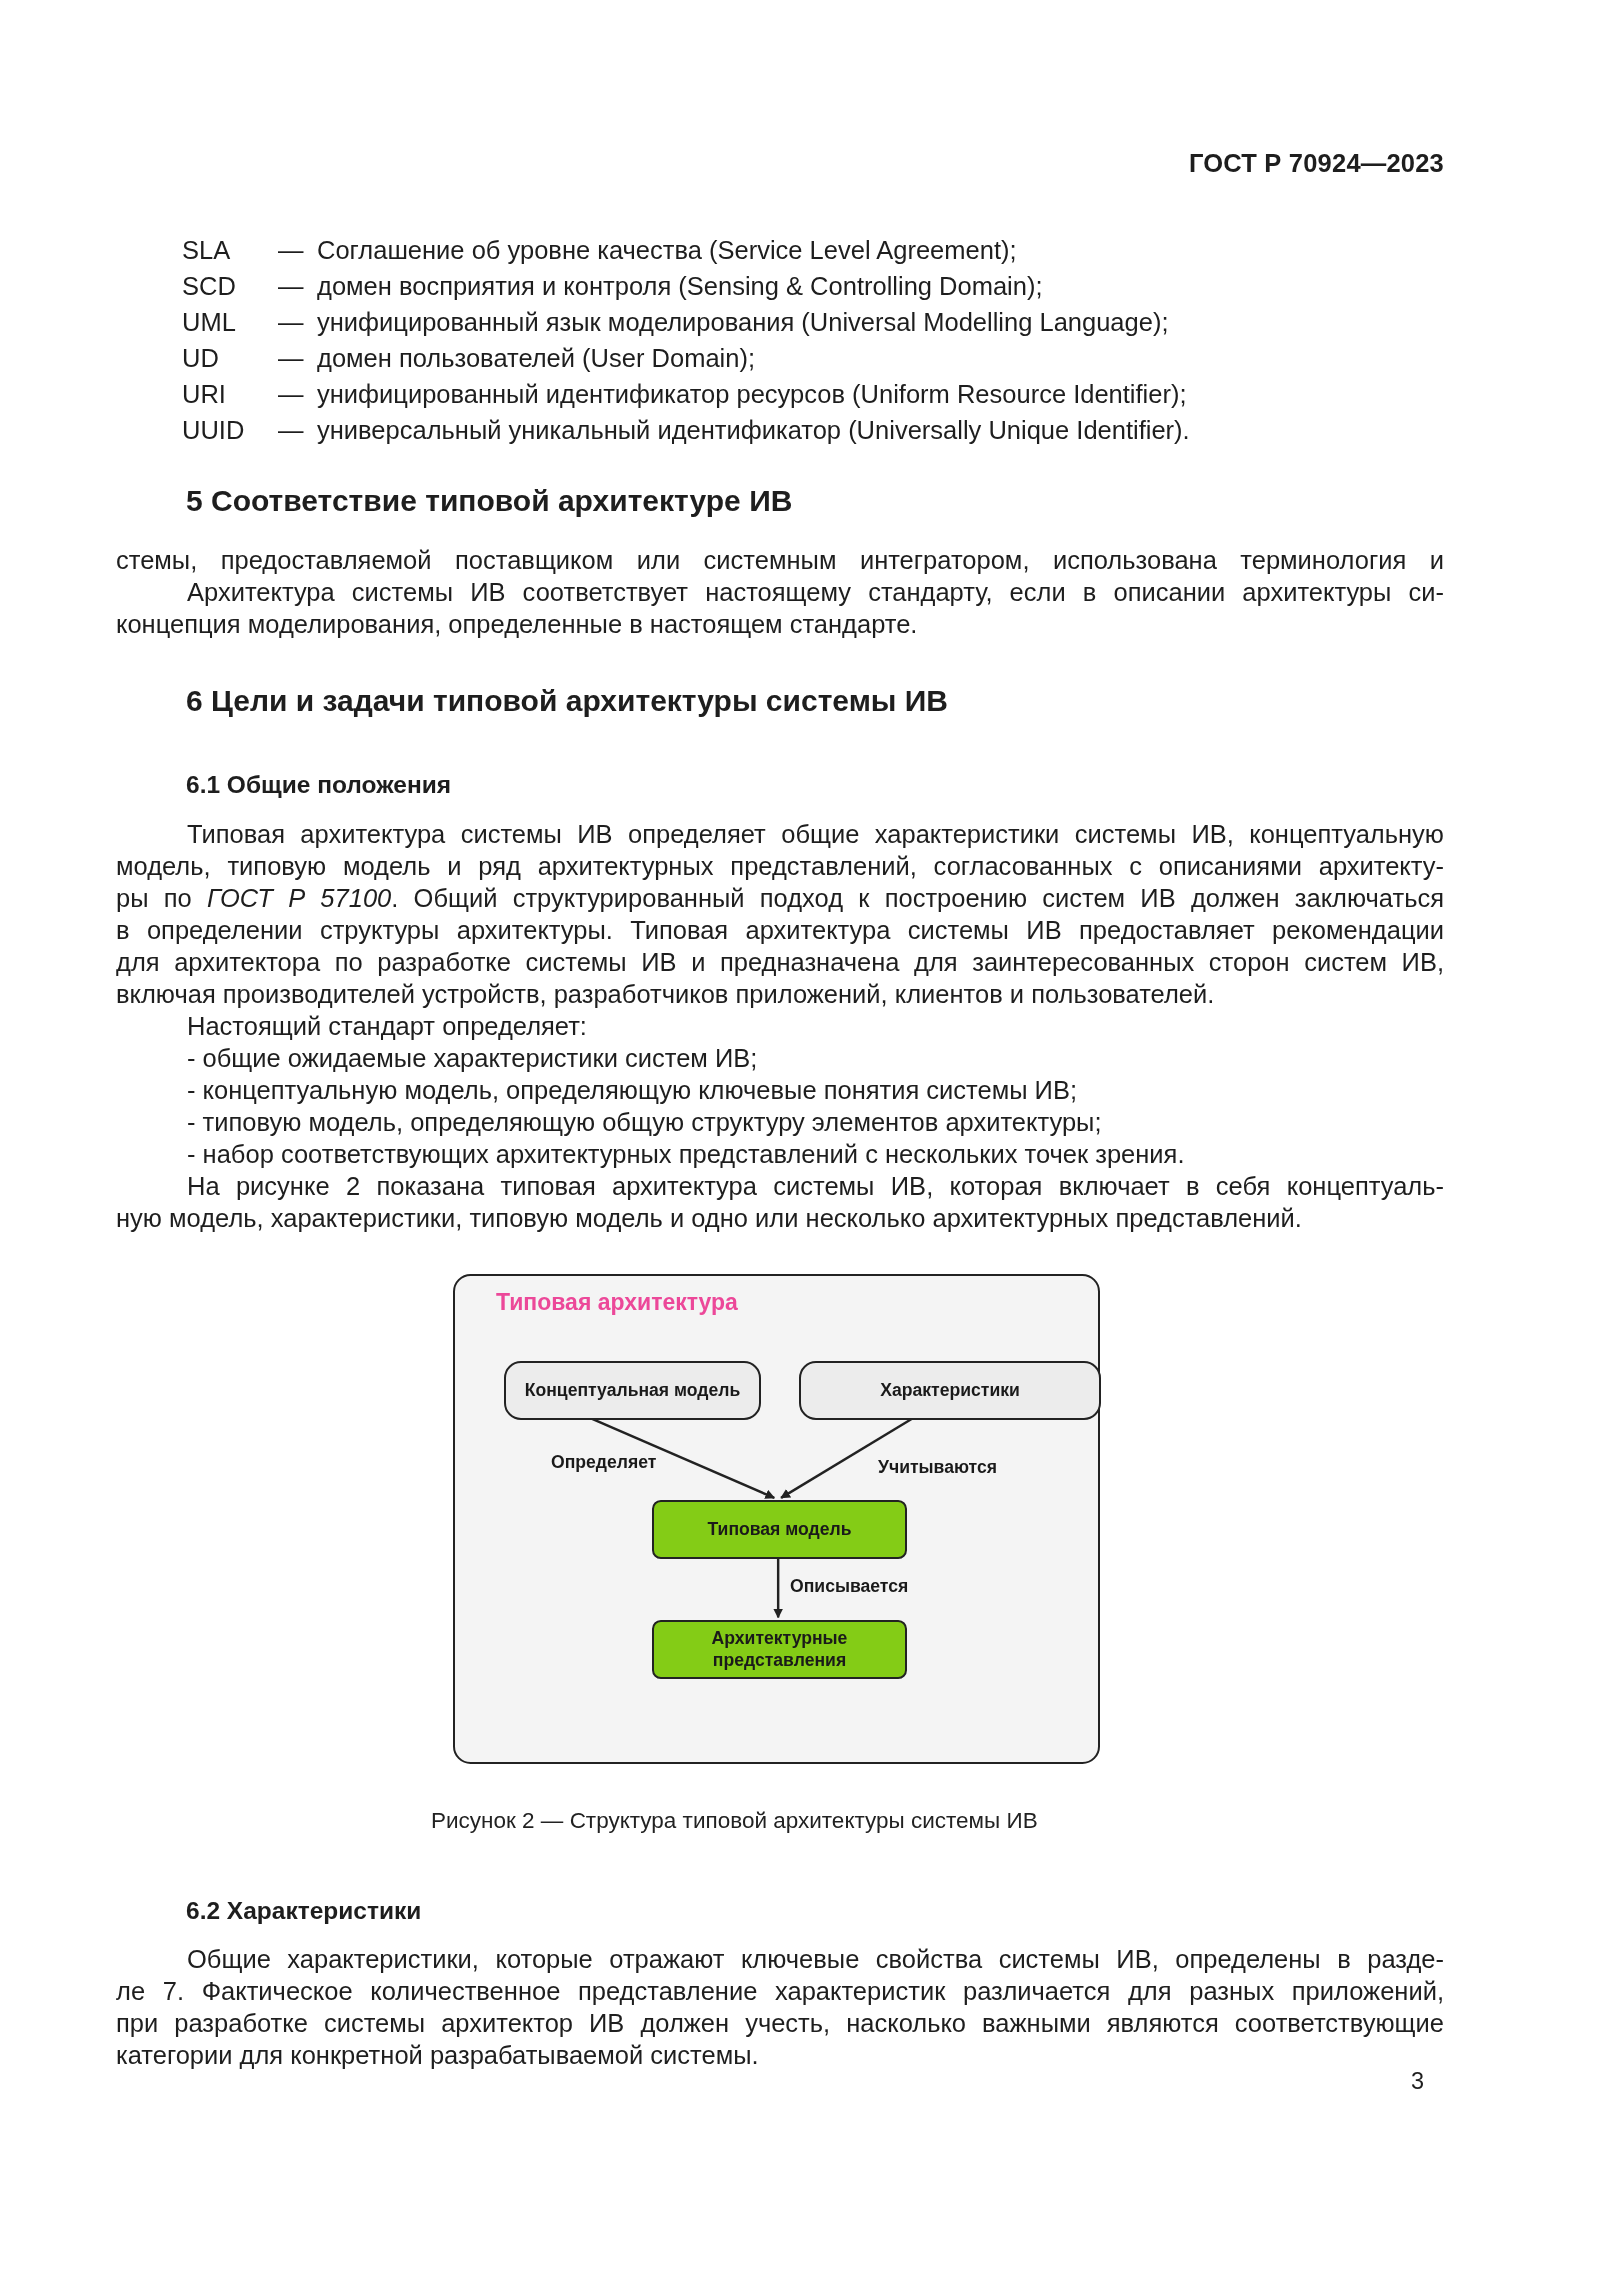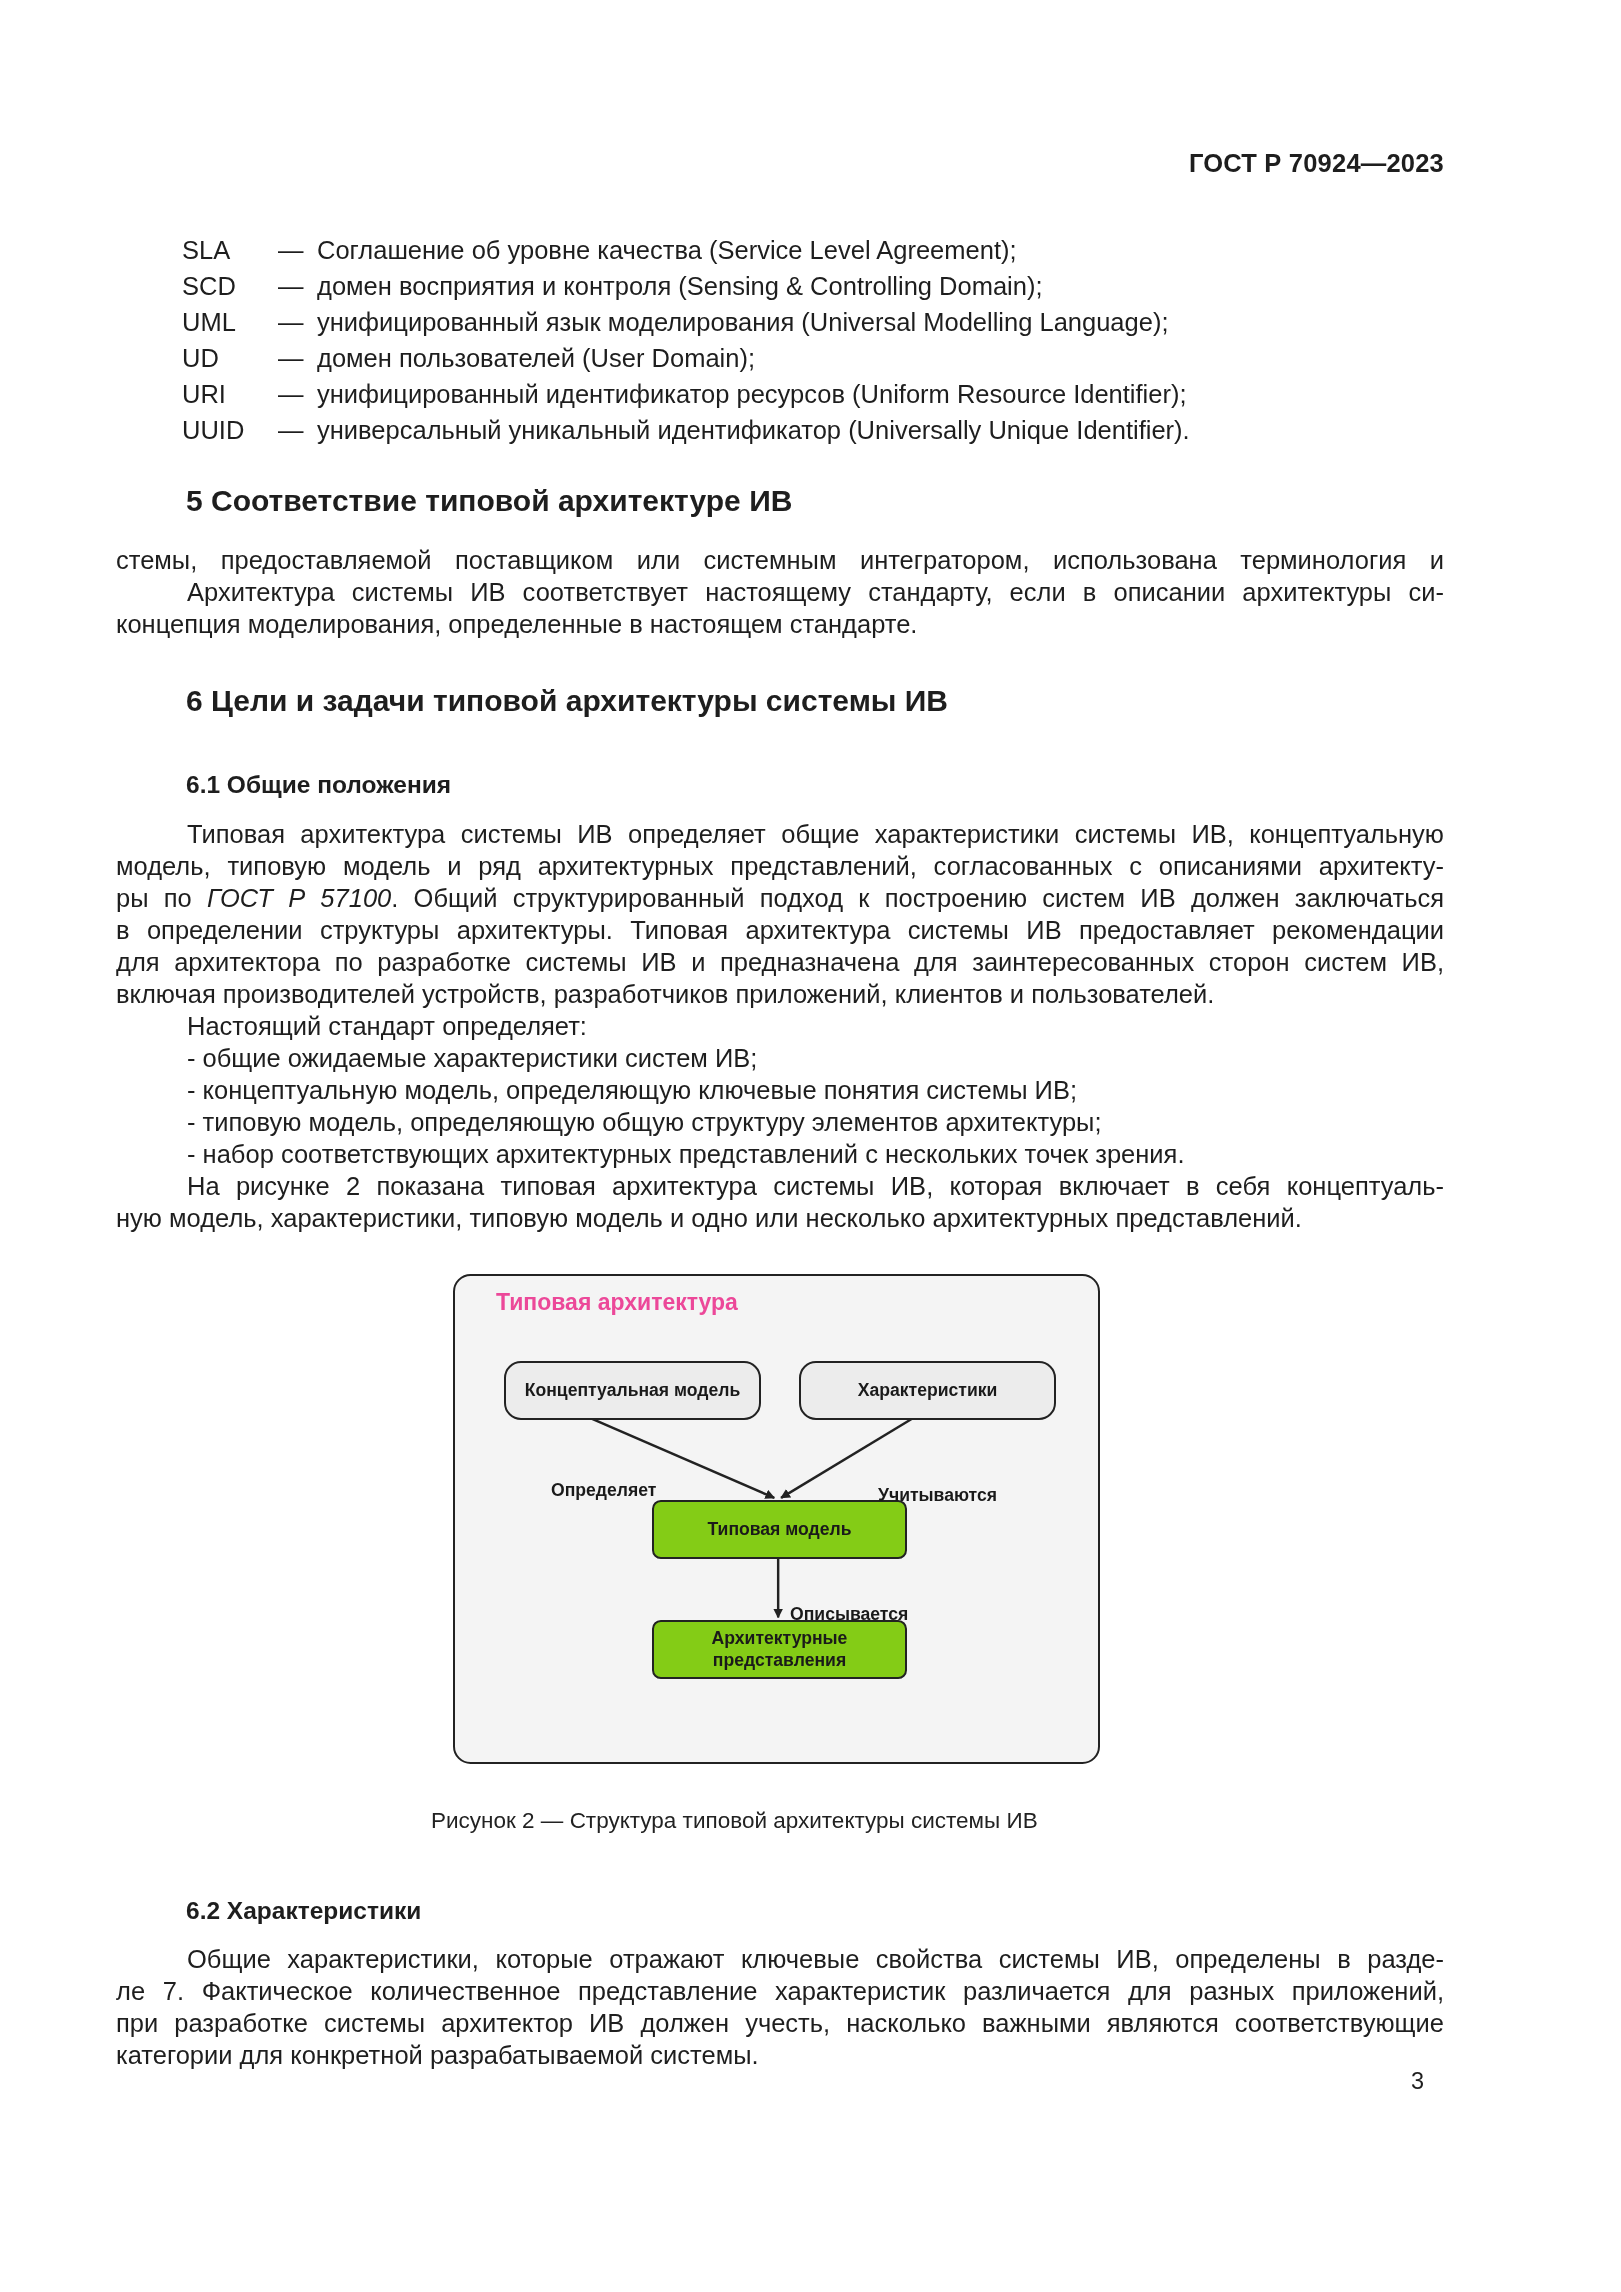--- a/index.html
+++ b/index.html
@@ -38,21 +38,21 @@
     box-sizing: border-box;
   }
   .fig-title { left: 496px; top: 1289px; font-size: 23px; font-weight: bold; color: #ec4899; }
   .node {
     position: absolute; box-sizing: border-box; border: 2.9px solid #222; border-radius: 8.8px;
     display: flex; align-items: center; justify-content: center; text-align: center;
     font-size: 17.6px; font-weight: bold; line-height: 21.6px; color: #1a1a1a;
   }
   .node.light { background: #ececec; border-radius: 17px; }
   .node.dark { background: #84cc16; }
-  .edge-label { position: absolute; font-size: 17.6px; font-weight: bold; color: #1a1a1a; white-space: nowrap; margin-top: 28px; }
+  .edge-label { position: absolute; font-size: 17.6px; font-weight: bold; color: #1a1a1a; white-space: nowrap; }
   .caption { left: 431px; top: 1808px; width: 706px; text-align: left; font-size: 22.5px; color: #222; }
   .page-num { left: 1411px; top: 2068px; font-size: 23.5px; }
 </style>
 </head>
 <body>
 
 <div class="abs header-code">ГОСТ Р 70924—2023</div>
 
 <div class="abs abbr-list">
   <div class="abbr-row">
@@ -122,21 +122,21 @@
       <path d="M0,0 L10,5 L0,10 Z" fill="#222"></path>
     </marker>
   </defs>
   <line x1="603" y1="1447" x2="790" y2="1528" stroke="#222" stroke-width="2.5" marker-end="url(#ah)"></line>
   <line x1="818" y1="1447" x2="796" y2="1528" stroke="none"></line>
   <line x1="931" y1="1447" x2="797" y2="1528" stroke="#222" stroke-width="2.5" marker-end="url(#ah)"></line>
   <line x1="794" y1="1589" x2="794" y2="1650" stroke="#222" stroke-width="2.5" marker-end="url(#ah)"></line>
 </svg>
 
 <div class="node light" style="left:504px; top:1361px; width:257px; height:59px;">Концептуальная модель</div>
-<div class="node light" style="left:799px; top:1361px; width:257px; height:59px;">Характеристики</div>
+<div class="node light" style="left:799px; top:1361px; width:302px; height:59px;">Характеристики</div>
 <div class="node dark" style="left:652px; top:1500px; width:255px; height:59px;">Типовая модель</div>
 <div class="node dark" style="left:652px; top:1620px; width:255px; height:59px;">Архитектурные представления</div>
 
 <div class="edge-label" style="left:551px; top:1452px;">Определяет</div>
 <div class="edge-label" style="left:878px; top:1457px;">Учитываются</div>
 <div class="edge-label" style="left:790px; top:1576px;">Описывается</div>
 
 <div class="abs caption">Рисунок 2 — Структура типовой архитектуры системы ИВ</div>
 
 <div class="abs h2" style="top:1897px;">6.2 Характеристики</div>

